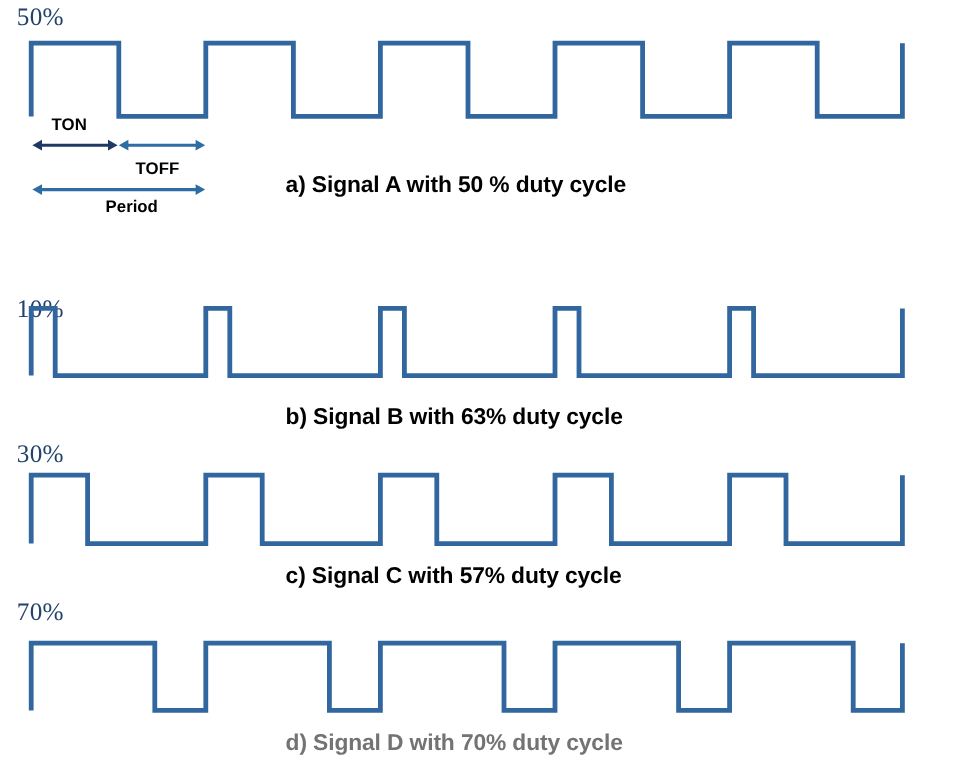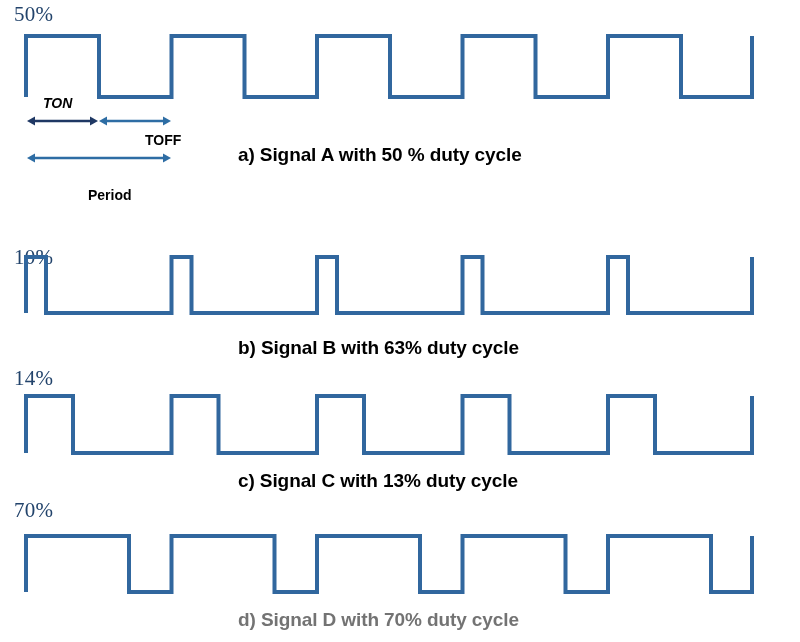--- a/index.html
+++ b/index.html
@@ -74,25 +74,25 @@
       <div class="caption" style="left: 238px; top: 144px; color: rgb(0, 0, 0);">a) Signal A with 50 % duty cycle</div>
     </div>
     <div class="signal-block" style="top: 0px;">
       <div class="pct-label" style="left: 14px; top: 245px; color: rgb(34, 67, 107);">10%</div>
       <svg width="800" height="642" viewBox="0 0 800 642" class="wave-svg" style="top: 0px;">
         <path d="M 26 313 L 26 313 L 26 257 L 46 257 L 46 313 L 171.5 313 L 171.5 257 L 191.5 257 L 191.5 313 L 317 313 L 317 257 L 337 257 L 337 313 L 462.5 313 L 462.5 257 L 482.5 257 L 482.5 313 L 608 313 L 608 257 L 628 257 L 628 313 L 752 313 L 752 257" fill="none" stroke="#31679E" stroke-width="4" stroke-linecap="butt" stroke-linejoin="miter"></path>
       </svg>
       <div class="caption" style="left: 238px; top: 337px; color: rgb(0, 0, 0);">b) Signal B with 63% duty cycle</div>
     </div>
     <div class="signal-block" style="top: 0px;">
-      <div class="pct-label" style="left: 14px; top: 366px; color: rgb(34, 67, 107);">14%</div>
+      <div class="pct-label" style="left: 14px; top: 366px; color: rgb(34, 67, 107);">30%</div>
       <svg width="800" height="642" viewBox="0 0 800 642" class="wave-svg" style="top: 0px;">
         <path d="M 26 453 L 26 453 L 26 396 L 73 396 L 73 453 L 171.5 453 L 171.5 396 L 218.5 396 L 218.5 453 L 317 453 L 317 396 L 364 396 L 364 453 L 462.5 453 L 462.5 396 L 509.5 396 L 509.5 453 L 608 453 L 608 396 L 655 396 L 655 453 L 752 453 L 752 396" fill="none" stroke="#31679E" stroke-width="4" stroke-linecap="butt" stroke-linejoin="miter"></path>
       </svg>
-      <div class="caption" style="left: 238px; top: 470px; color: rgb(0, 0, 0);">c) Signal C with 13% duty cycle</div>
+      <div class="caption" style="left: 238px; top: 470px; color: rgb(0, 0, 0);">c) Signal C with 57% duty cycle</div>
     </div>
     <div class="signal-block" style="top: 0px;">
       <div class="pct-label" style="left: 14px; top: 498px; color: rgb(34, 67, 107); text-align: right;">70%</div>
       <svg width="800" height="642" viewBox="0 0 800 642" class="wave-svg" style="top: 0px;">
         <path d="M 26 592 L 26 592 L 26 536 L 129 536 L 129 592 L 171.5 592 L 171.5 536 L 274.5 536 L 274.5 592 L 317 592 L 317 536 L 420 536 L 420 592 L 462.5 592 L 462.5 536 L 565.5 536 L 565.5 592 L 608 592 L 608 536 L 711 536 L 711 592 L 752 592 L 752 536" fill="none" stroke="#31679E" stroke-width="4" stroke-linecap="butt" stroke-linejoin="miter"></path>
       </svg>
       <div class="caption" style="left: 238px; top: 609px; color: #737373;">d) Signal D with 70% duty cycle</div>
     </div>
     <svg width="800" height="642" viewBox="0 0 800 642" class="annot-svg" style="top: 0px;">
       <g>
@@ -104,16 +104,16 @@
         <line x1="106" y1="121" x2="164" y2="121" stroke="#2E6DA4" stroke-width="2.6"></line>
         <polygon points="99,121 107,116.5 107,125.5" fill="#2E6DA4"></polygon>
         <polygon points="171,121 163,116.5 163,125.5" fill="#2E6DA4"></polygon>
       </g>
       <g>
         <line x1="34" y1="158" x2="164" y2="158" stroke="#2E6DA4" stroke-width="2.6"></line>
         <polygon points="27,158 35,153.5 35,162.5" fill="#2E6DA4"></polygon>
         <polygon points="171,158 163,153.5 163,162.5" fill="#2E6DA4"></polygon>
       </g>
     </svg>
-    <div class="annot-label" style="left: 43px; top: 95px; font-style: italic;">TON</div>
-    <div class="annot-label" style="left: 113px; top: 132px; margin-left: 32px;">TOFF</div>
-    <div class="annot-label" style="left: 88px; top: 187px;">Period</div>
+    <div class="annot-label" style="left: 43px; top: 95px;">TON</div>
+    <div class="annot-label" style="left: 113px; top: 132px;">TOFF</div>
+    <div class="annot-label" style="left: 88px; top: 164px;">Period</div>
   </div>
 
 </body></html>

